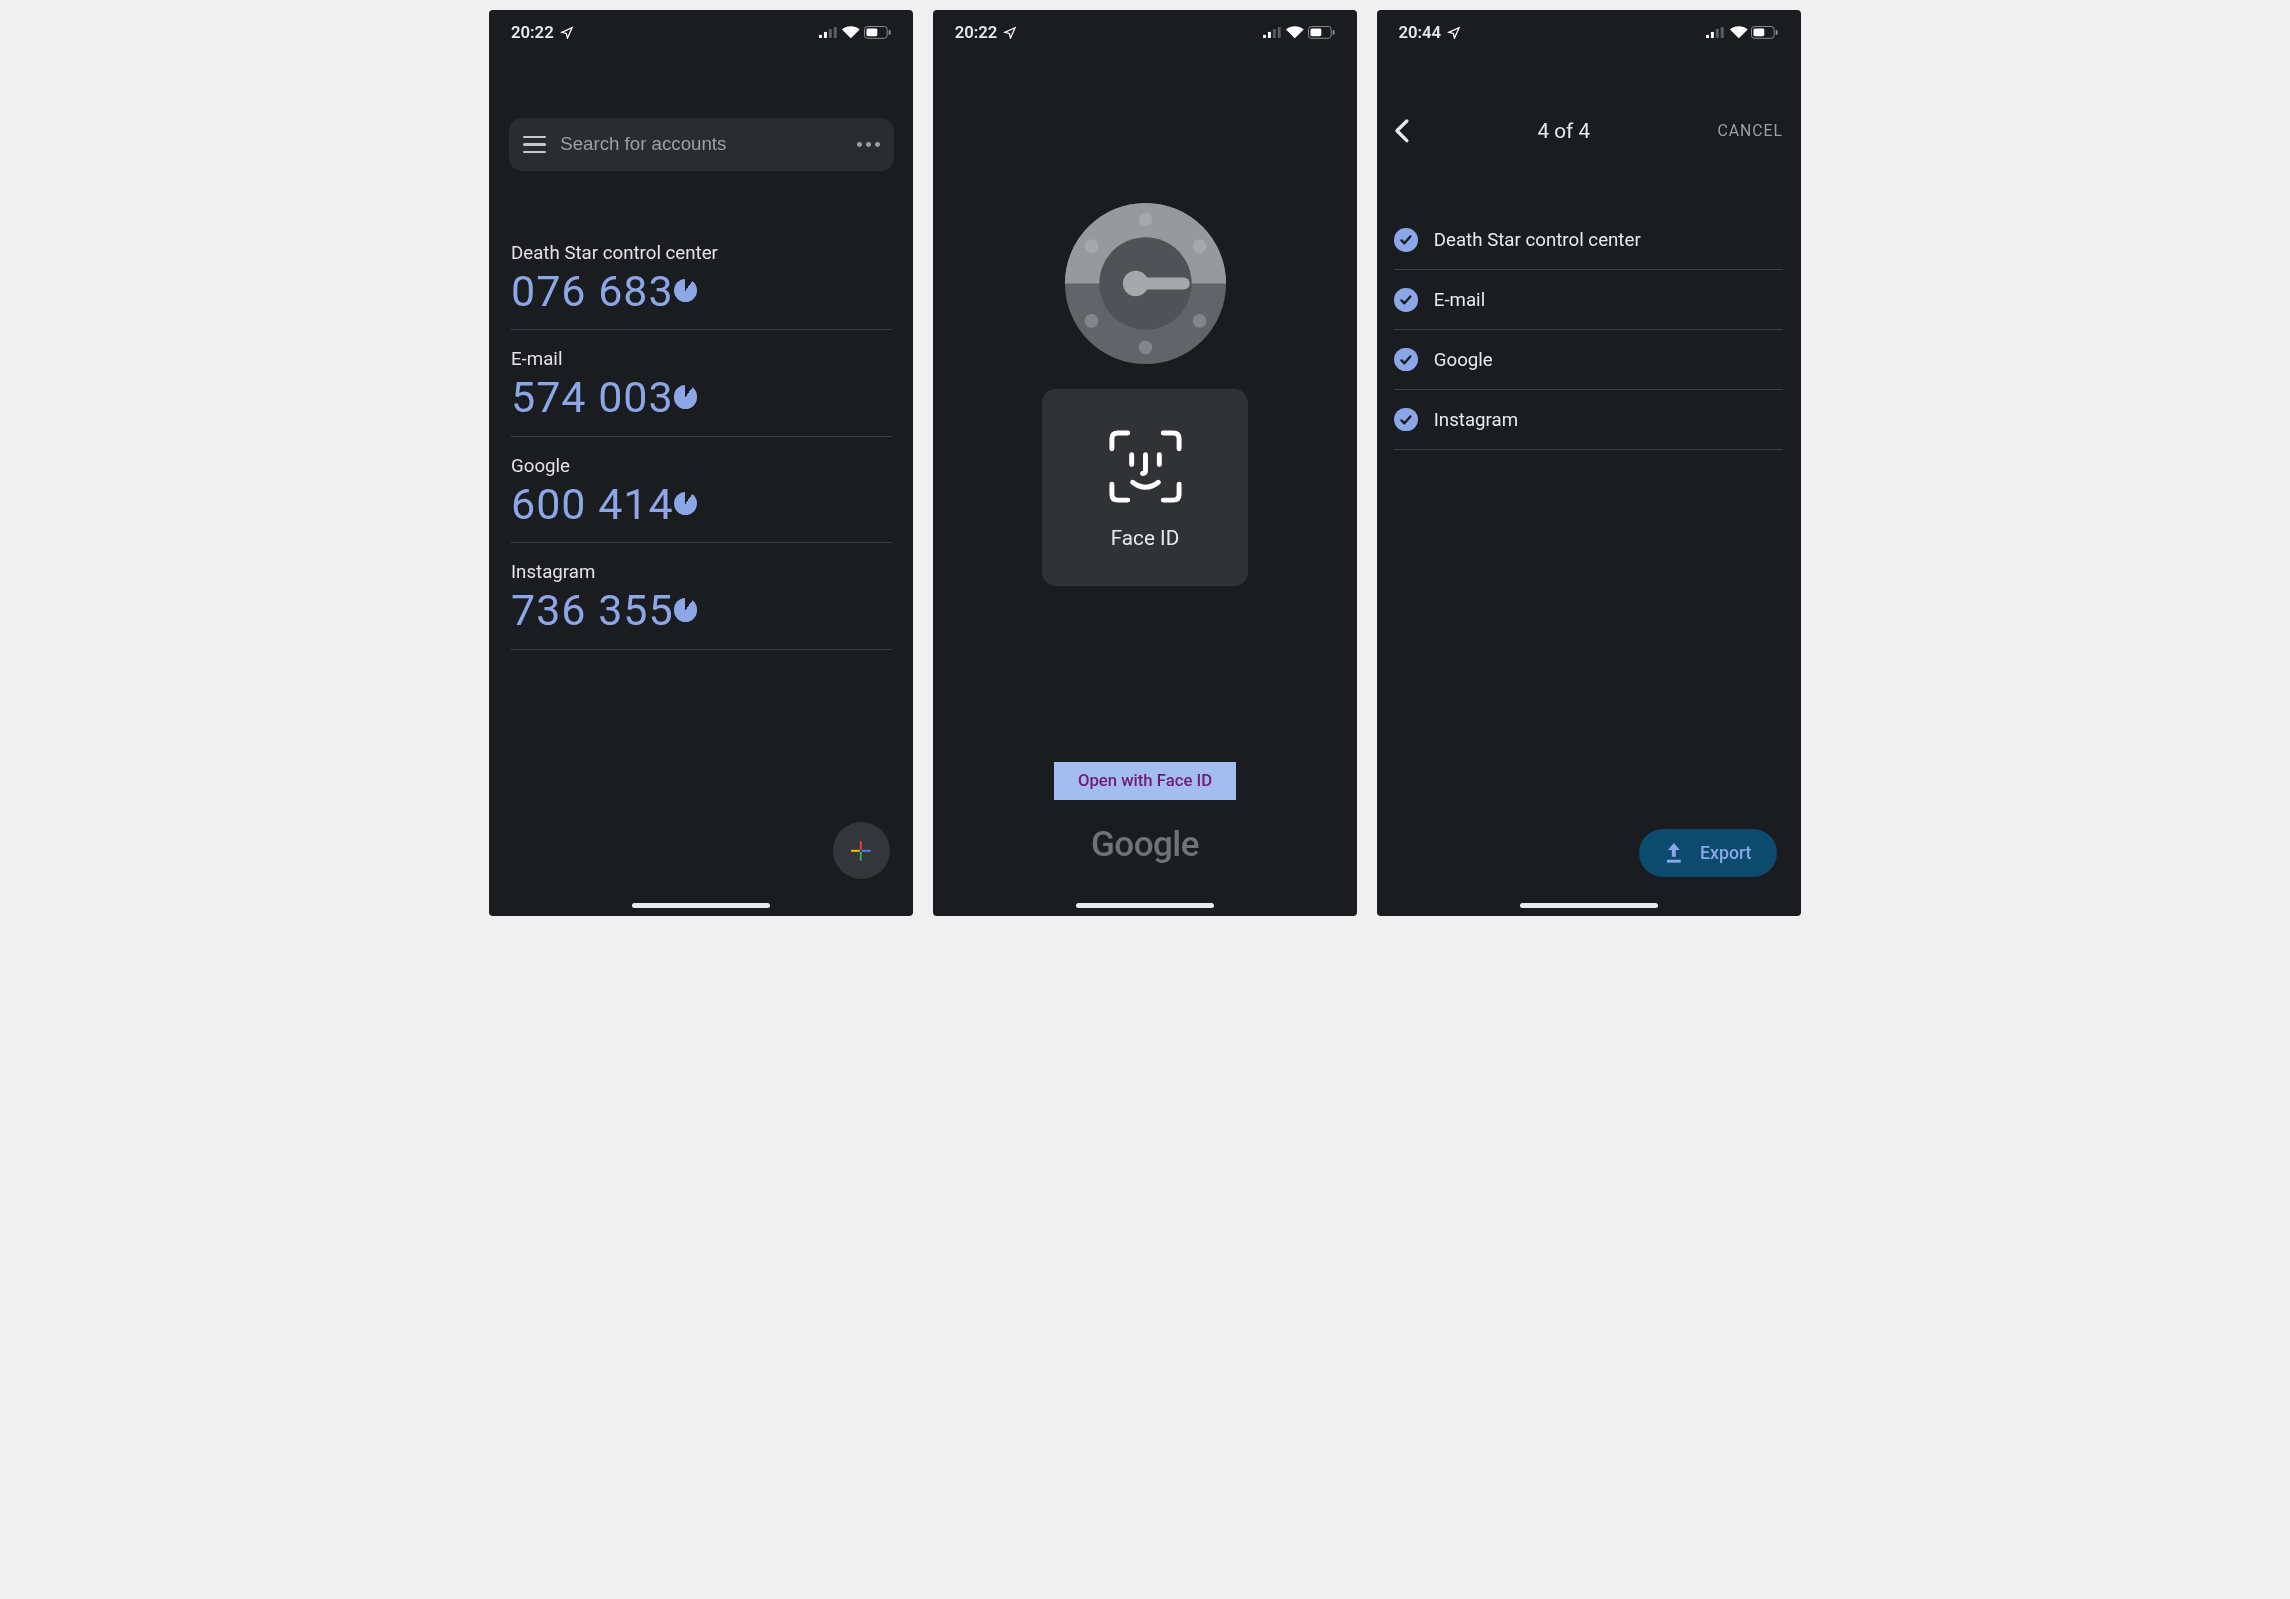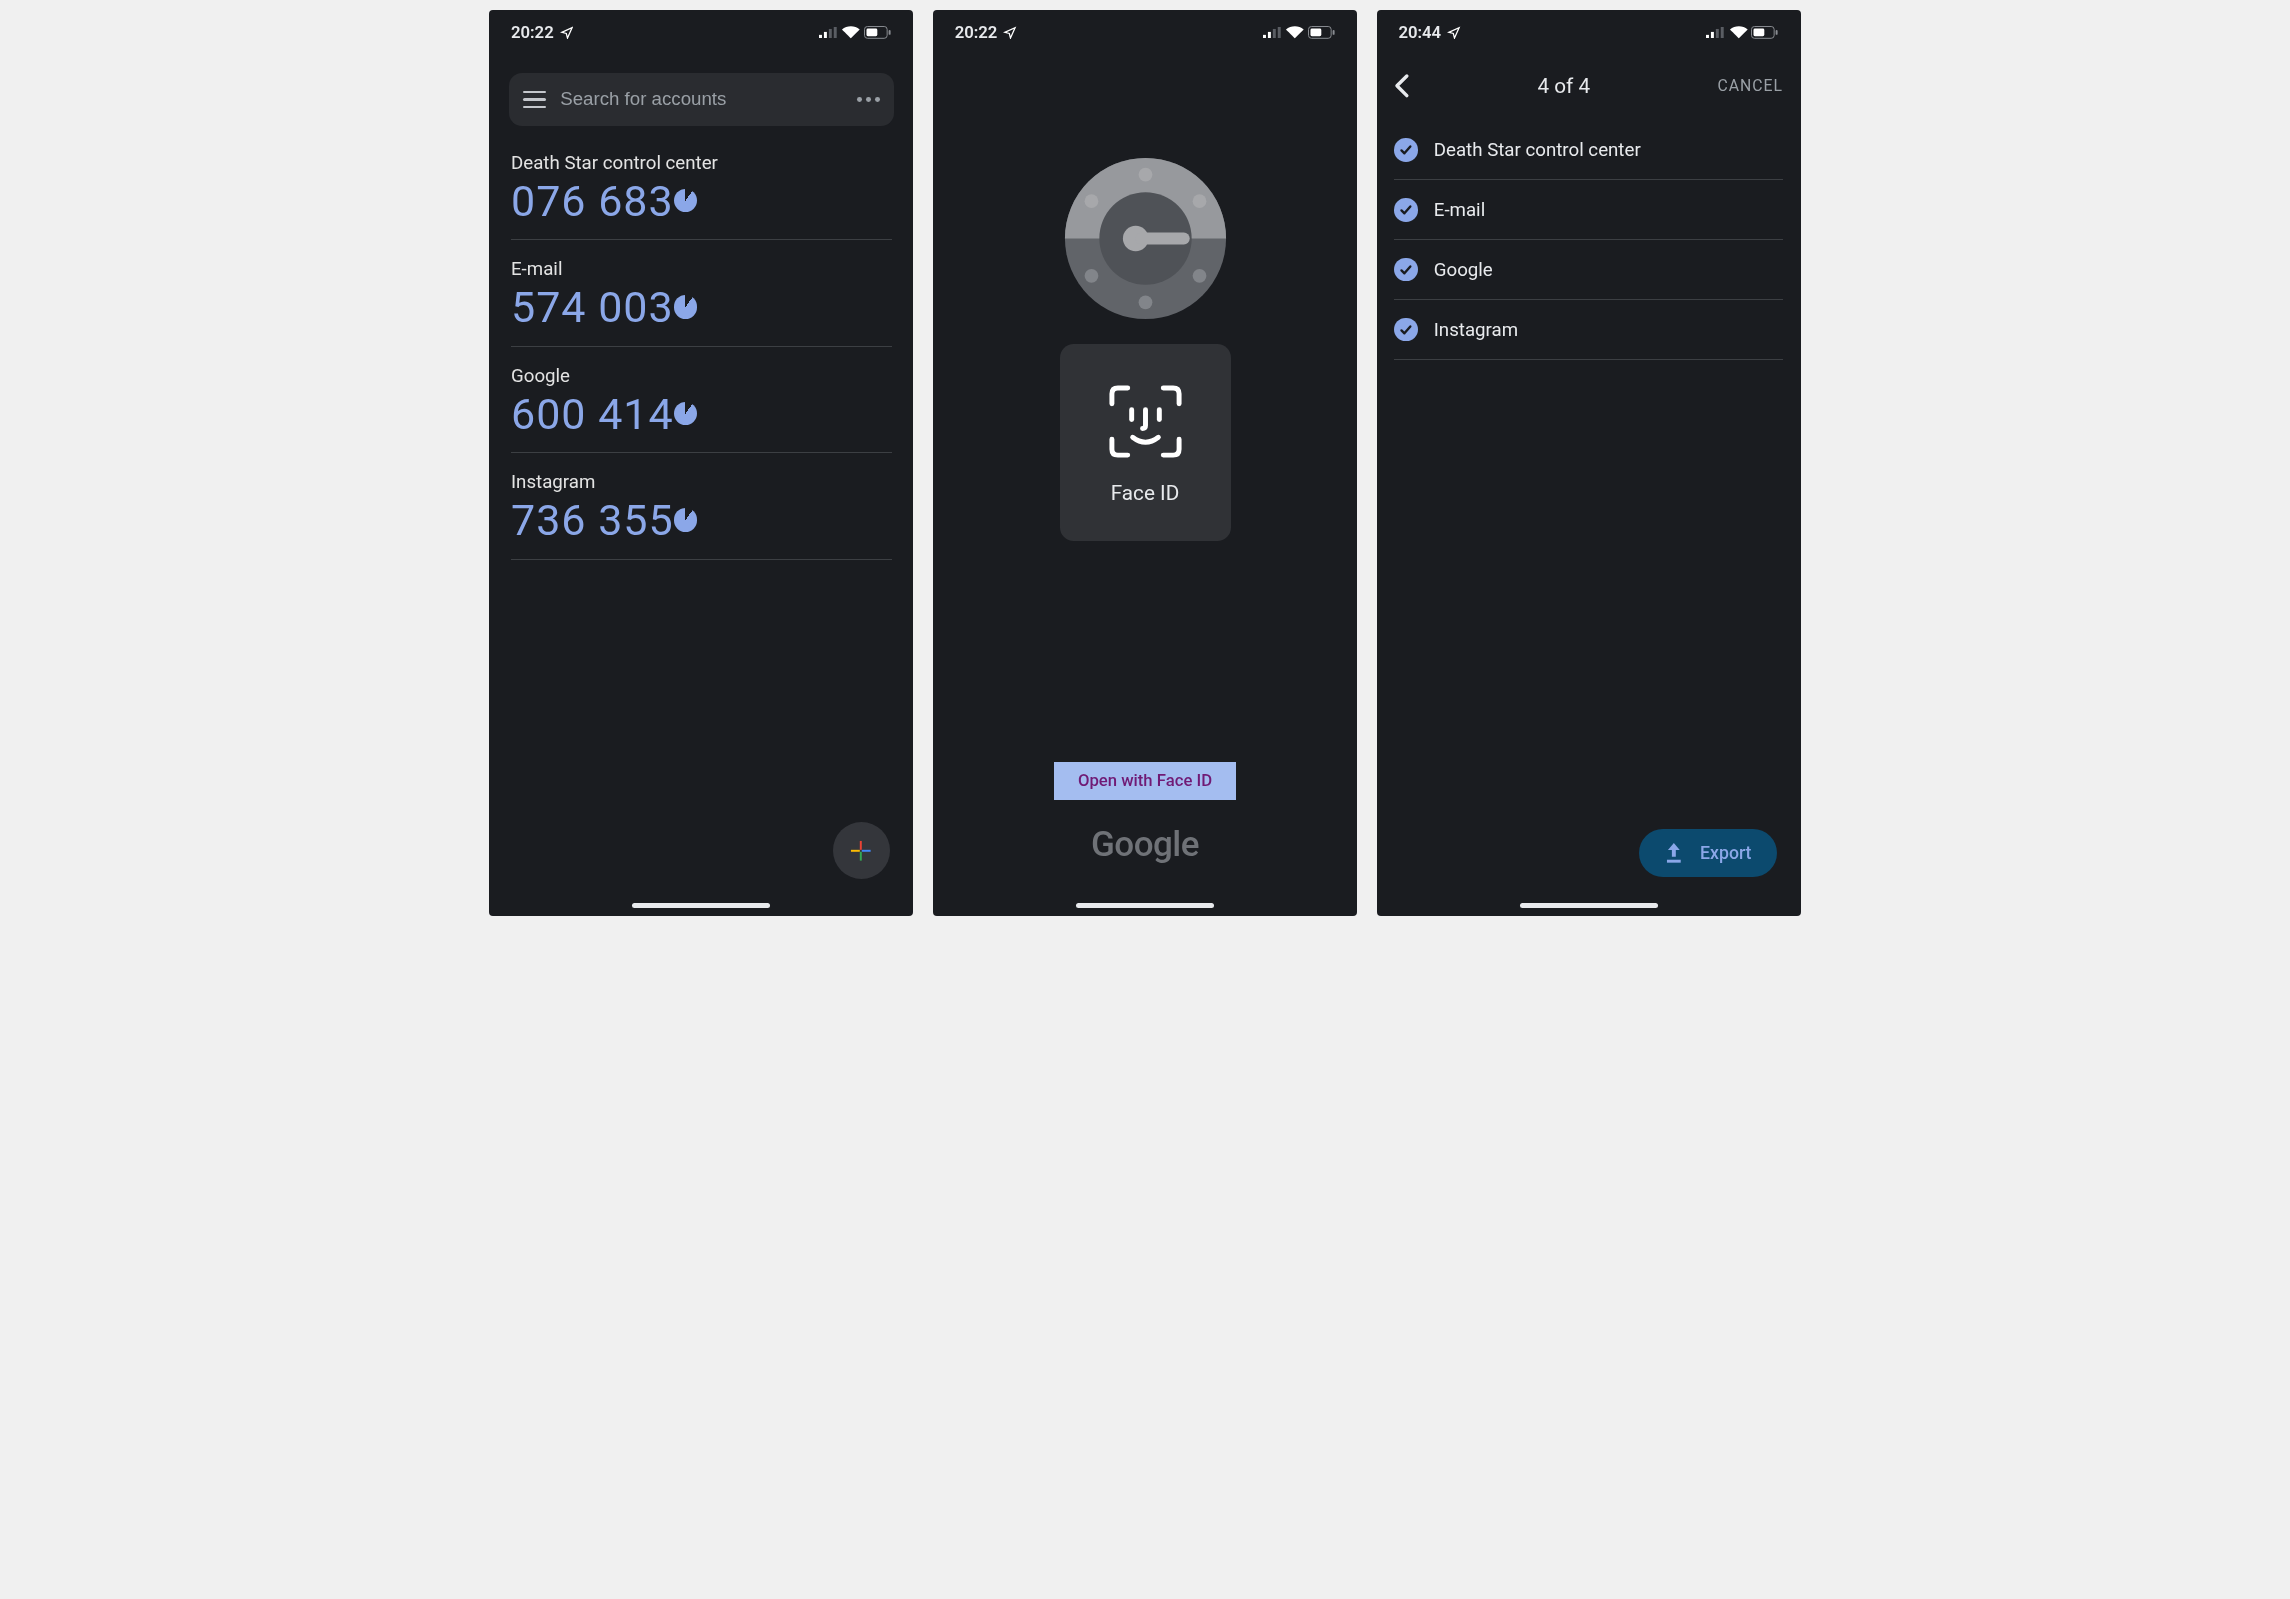--- a/index.html
+++ b/index.html
@@ -14,20 +14,21 @@
   .phone {
     width: 424px;
     height: 906px;
     background: #1a1c20;
     border-radius: 3.9px;
     position: relative;
     overflow: hidden;
     color: #e8eaed;
     display: flex;
     flex-direction: column;
+    gap: 45px;
   }
   
   .status-bar {
     height: 29.6px;
     display: flex;
     align-items: center;
     justify-content: space-between;
     padding: 0 21.7px;
     font-size: 16.7px;
     font-weight: 600;
@@ -67,21 +68,21 @@
     width:57px; height:57px; border-radius:50%; background:#34363b;
     display:flex; align-items:center; justify-content:center;
   }
   .home-indicator {
     position:absolute; bottom:7.9px; left:50%; transform:translateX(-50%);
     width:138px; height:4.9px; background:#e8eaed; border-radius:3px;
   }
   
   .lock-content { flex:1; display:flex; flex-direction:column; align-items:center; }
   .faceid-card {
-    margin-top:21.7px; width:171px; height:197px; background:#303236; border-radius:13.8px;
+    margin-top:21.7px; width:206px; height:197px; background:#303236; border-radius:13.8px;
     display:flex; flex-direction:column; align-items:center; justify-content:center; gap:17.7px;
   }
   .faceid-label { color:#e8eaed; font-size:20.7px; }
   .open-btn {
     margin-top:auto; margin-bottom:23.6px;
     background:#a4bdf0; color:#701a75; font-size:16.7px; font-weight:500;
     padding:9.9px 23.6px; border-radius:0;
   }
   .google-wordmark { color:#6f7277; font-size:35px; font-weight:500; letter-spacing:-0.5px; margin-bottom:51px; }
   

